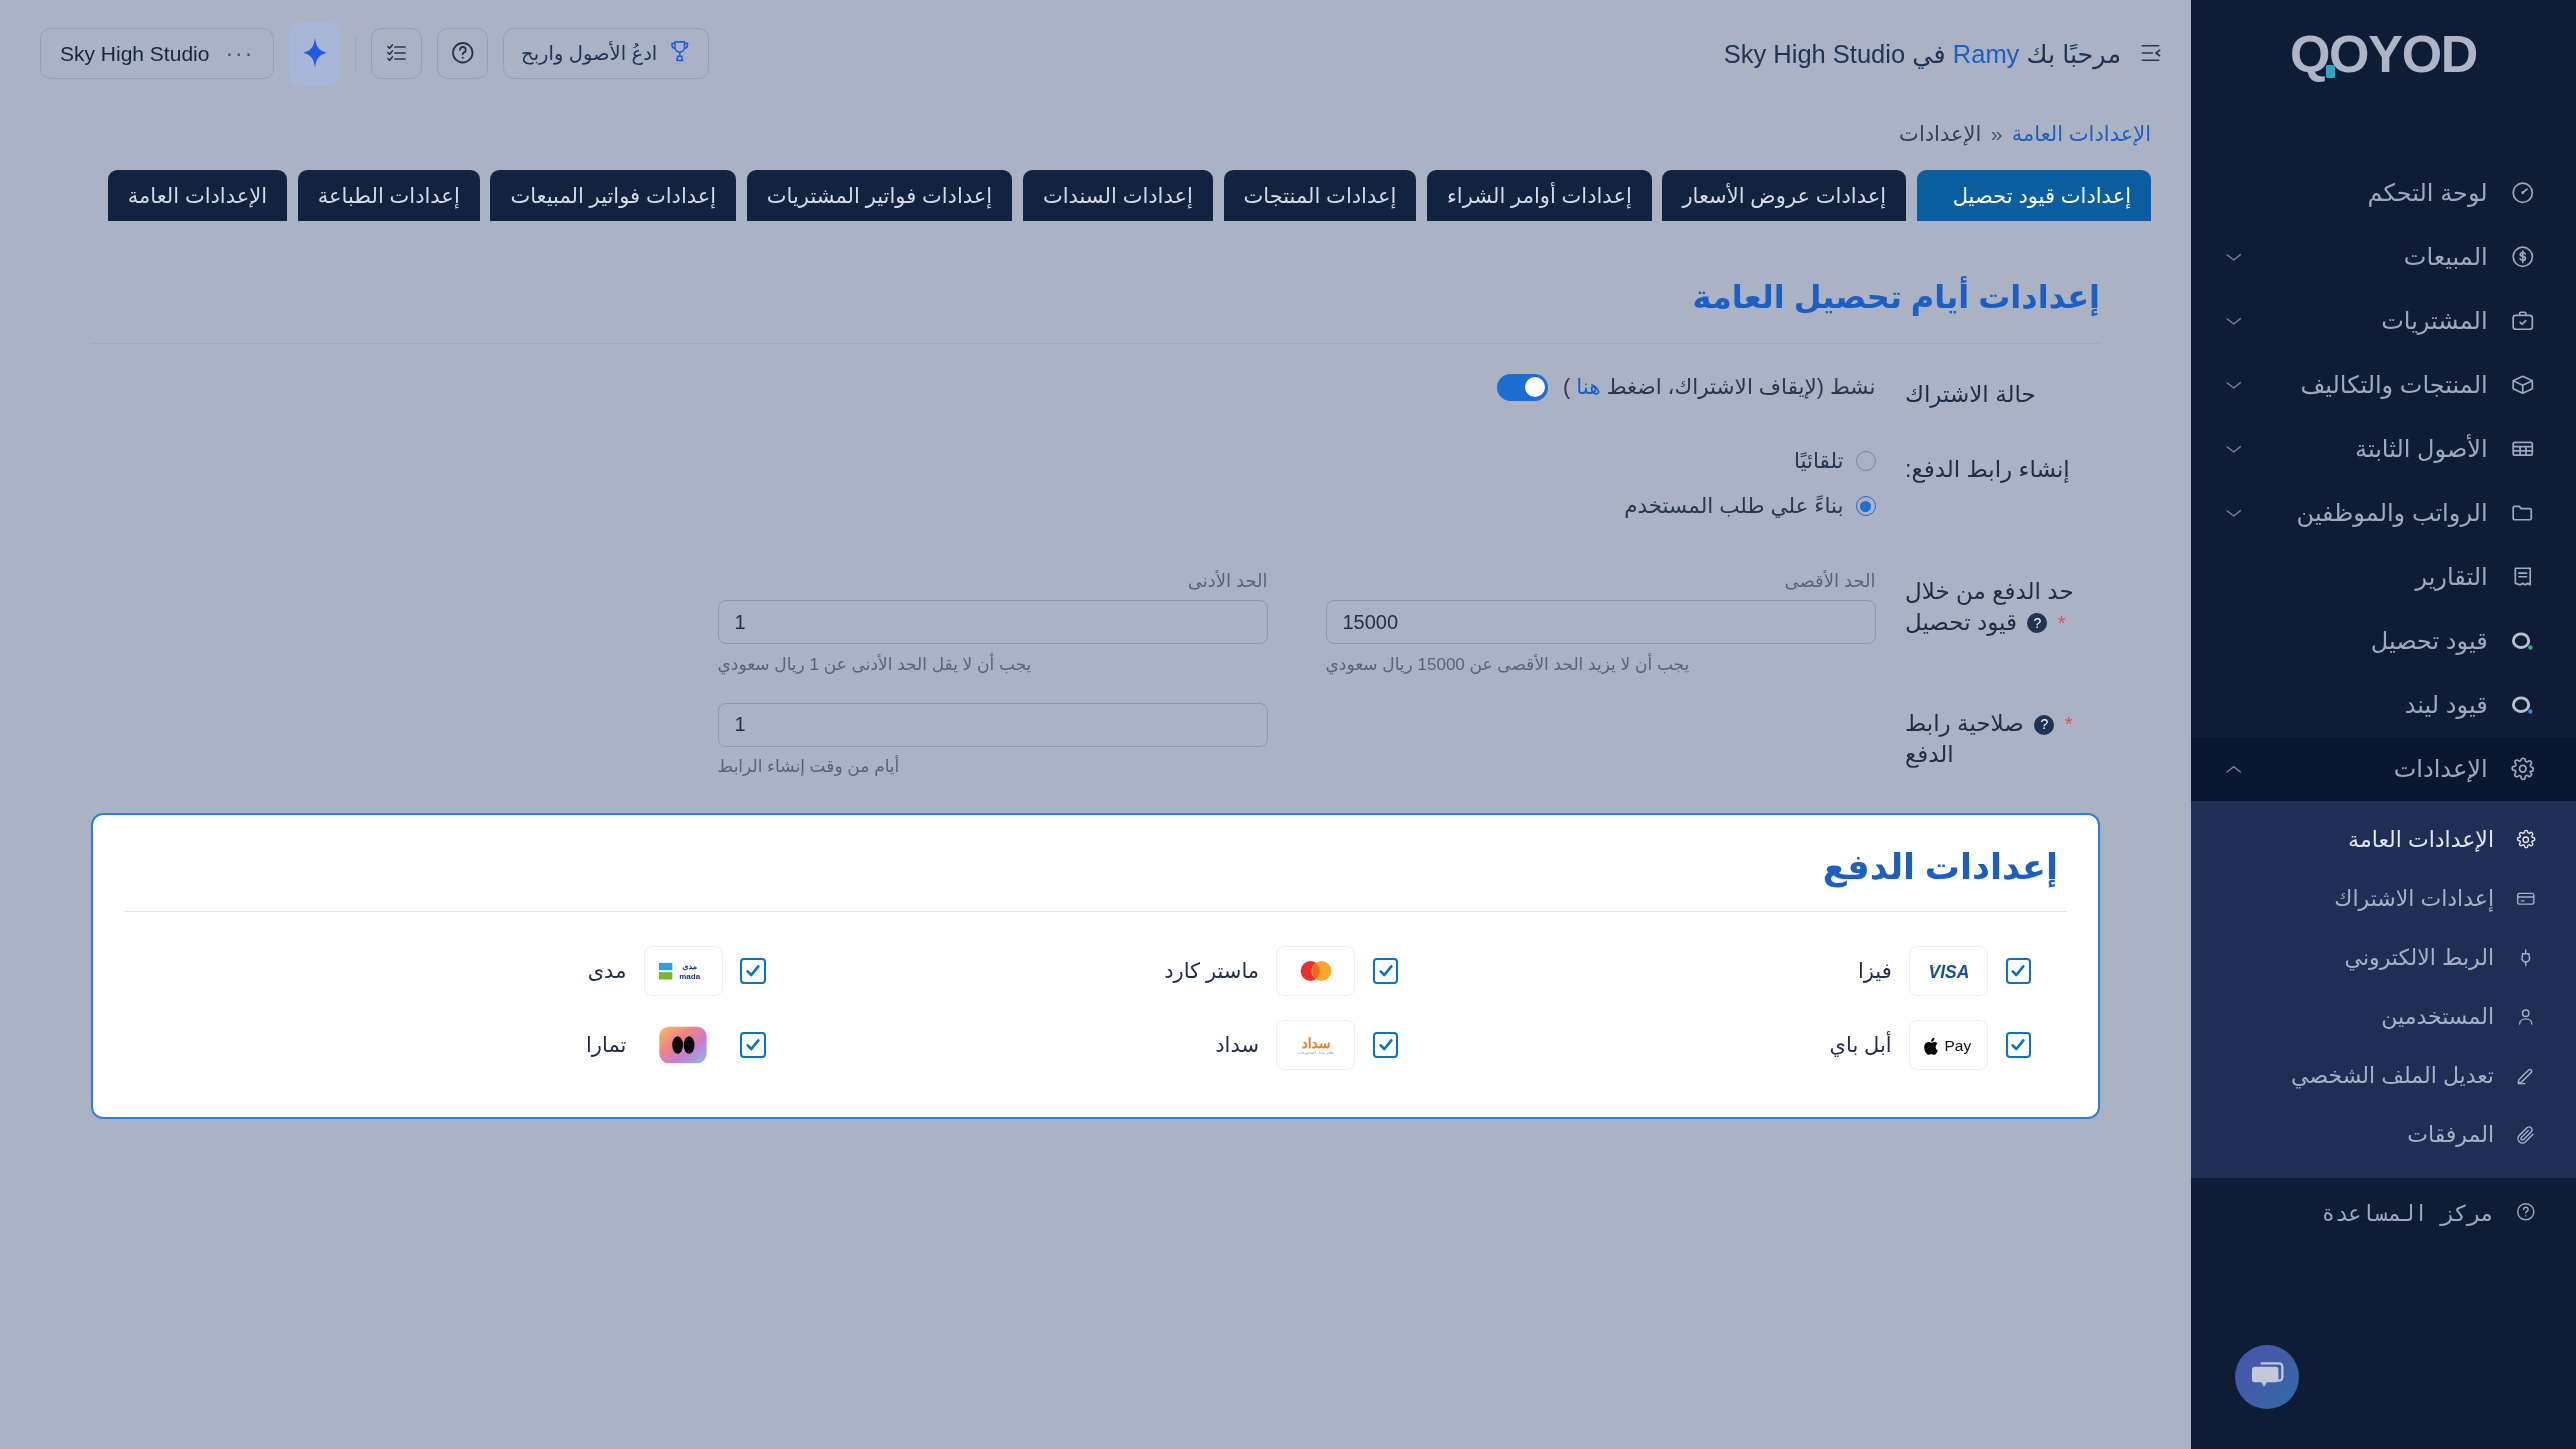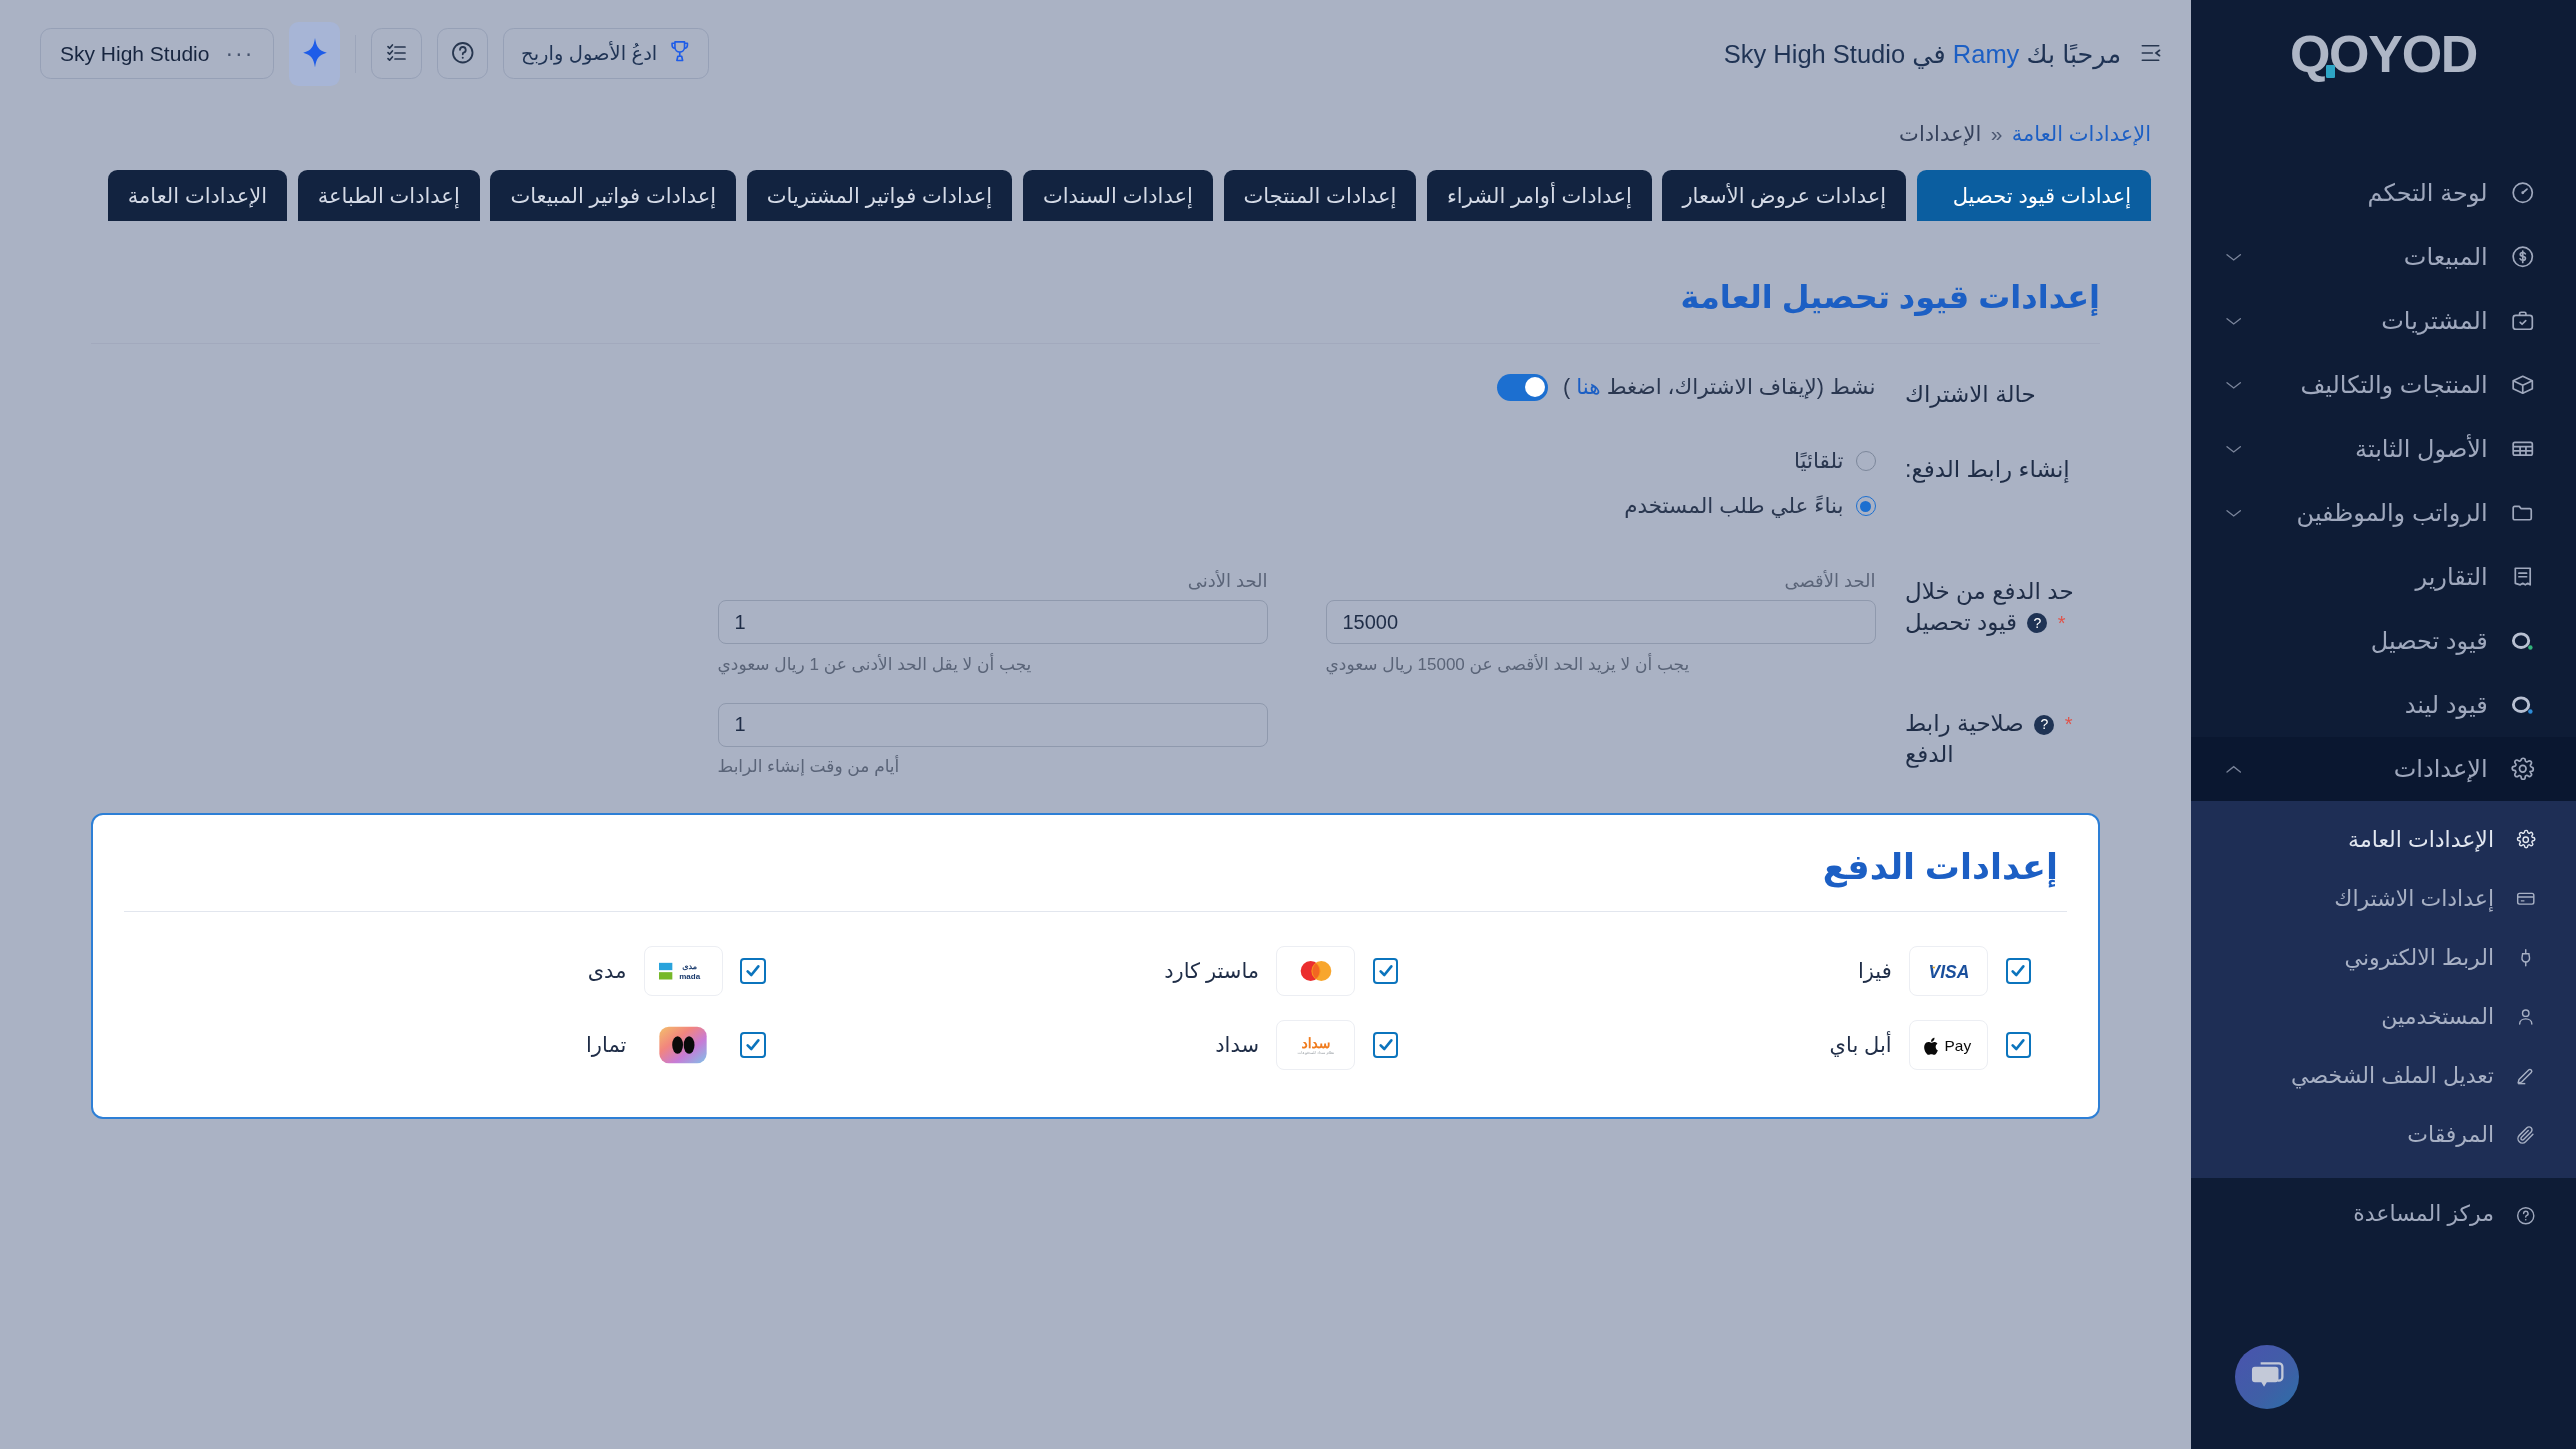--- a/index.html
+++ b/index.html
@@ -40,21 +40,21 @@
   .nav-item.active-parent { background: #0A1730; }
   .submenu { background: #1E2E55; padding: 9.4px 0 13.4px; }
   .sub-item {
     display: flex; align-items: center; height: 59px;
     padding: 0 35px 0 29.5px; color: #A7B0C4; cursor: pointer;
   }
   .sub-item.sel { color: #E2E7F0; }
   .sub-item .ico { width: 31px; display: flex; justify-content: center; flex: none; }
   .sub-item .lbl { font-size: 22px; margin-right: 16px; }
   .help-wrap { padding: 23px 35px 0 29.5px; }
-  .help-item { display: flex; align-items: flex-end; color: #9FA8BD; cursor: pointer; }
+  .help-item { display: flex; align-items: flex-start; color: #9FA8BD; cursor: pointer; font-family: Liberation Mono, monospace; }
   .help-item .lbl { font-size: 22px; margin-right: 16px; }
   .chat-btn {
     position: absolute; bottom: 40px; left: 44px;
     width: 64px; height: 64px; border-radius: 50%;
     background: linear-gradient(135deg,#4A53AE 0%,#3F5FA6 60%,#2C6FA8 100%);
     display: flex; align-items: center; justify-content: center; cursor: pointer;
   }
 
   
   .topbar {
@@ -306,21 +306,21 @@
       </div>
     <div class="tab">
         <span>إعدادات الطباعة</span>
       </div>
     <div class="tab">
         <span>الإعدادات العامة</span>
       </div>
   </div>
 
   <div class="panel">
-    <div class="panel-title">إعدادات قيود تحصيل العامة</div>
+    <div class="panel-title">إعدادات أيام تحصيل العامة</div>
     <div class="hr"></div>
 
     <div class="row">
       <div class="row-label">حالة الاشتراك</div>
       <div class="row-body">
         <div class="toggle-line">
           <div class="toggle-text">
             <span>نشط (لإيقاف الاشتراك، اضغط</span>
             <a>هنا</a>
             <span>)</span>

